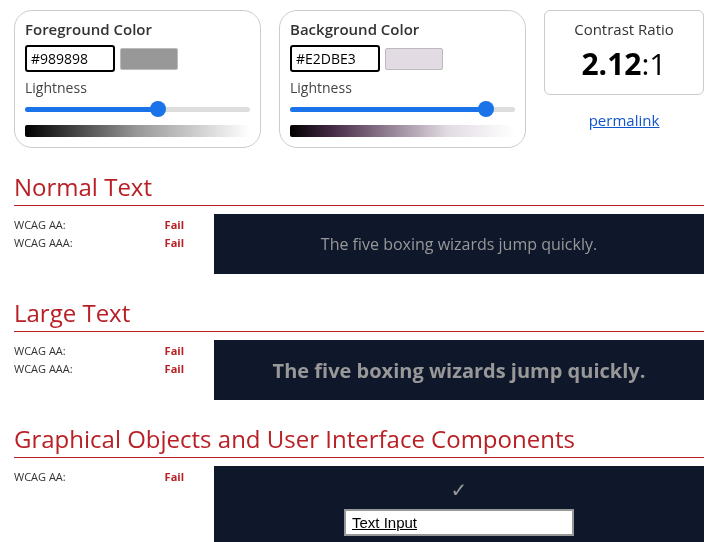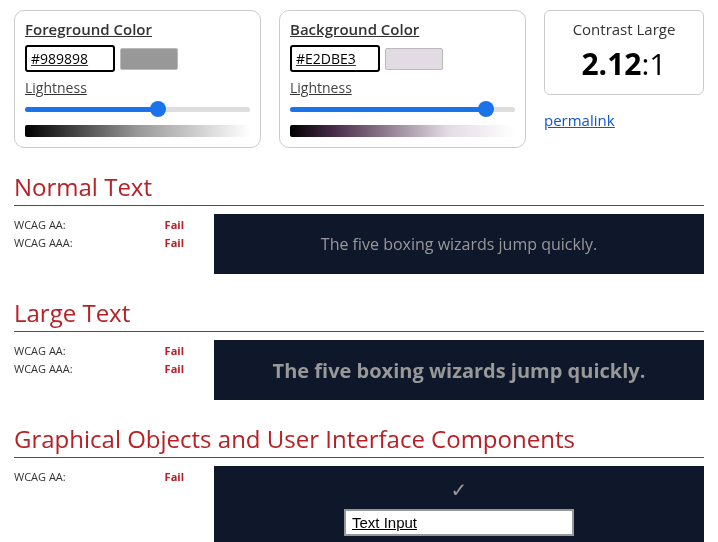--- a/index.html
+++ b/index.html
@@ -6,24 +6,23 @@
 body {
   font-family: "Open Sans", "Segoe UI", Arial, sans-serif;
   background: #fff;
   width: 718px;
   padding: 10px 14px;
   color: #333;
 }
 .top-row { display: flex; gap: 18px; align-items: flex-start; }
 .panel {
   border: 1px solid #ccc;
-  border-radius: 10px;
+  border-radius: 18px;
   padding: 8px 10px 10px;
   width: 252px;
-  text-decoration: underline;
 }
 .panel h4 { font-size: 15px; font-weight: 600; color: #333; margin-bottom: 6px; }
 .color-row { display: flex; gap: 5px; align-items: center; margin-bottom: 6px; }
 .hex-input {
   border: 2px solid #000;
   border-radius: 3px;
   font-family: inherit;
   font-size: 14px;
   padding: 2px 4px;
   width: 90px;
@@ -58,21 +57,21 @@
   border: 1px solid #ccc;
   border-radius: 6px;
   padding: 8px 14px 10px;
   text-align: center;
   min-width: 160px;
   margin-left: auto;
 }
 .ratio-box .ratio-title { font-size: 15px; color: #333; margin-bottom: 4px; }
 .ratio-val { font-size: 30px; color: #000; font-weight: 400; }
 .ratio-val b { font-weight: 700; }
-.permalink-wrap { margin-top: 14px; margin-left: auto; width: 160px; text-decoration: underline; }
+.permalink-wrap { text-align: center; margin-top: 14px; margin-left: auto; width: 160px; text-decoration: underline; }
 .permalink { color: #1155cc; text-decoration: underline; font-size: 15px; cursor: pointer; }
 
 h2.section {
   color: #b82026;
   font-size: 24px;
   font-weight: 400;
   border-bottom: 1px solid #b82026;
   padding-bottom: 2px;
   margin-top: 22px;
   margin-bottom: 8px;
@@ -140,21 +139,21 @@
     <div class="slider-wrap">
       <div class="slider-track"></div>
       <div class="slider-fill" style="width:87%"></div>
       <div class="slider-thumb" style="left:87%"></div>
     </div>
     <div class="gradient-bar grad-bg"></div>
   </div>
 
   <div style="margin-left:auto; display:flex; flex-direction:column; align-items:center;">
     <div class="ratio-box">
-      <div class="ratio-title">Contrast Large</div>
+      <div class="ratio-title">Contrast Ratio</div>
       <div class="ratio-val"><b>2.12</b><span>:1</span></div>
     </div>
     <div class="permalink-wrap">
       <a class="permalink">permalink</a>
     </div>
   </div>
 </div>
 
 <h2 class="section">Normal Text</h2>
 <div class="section-body">

